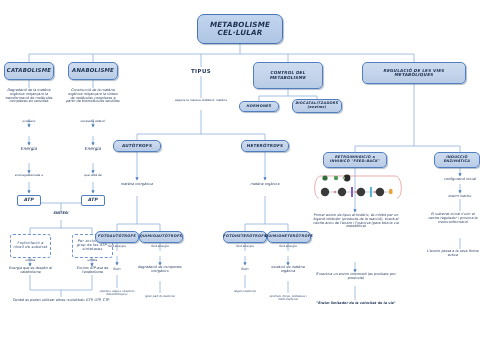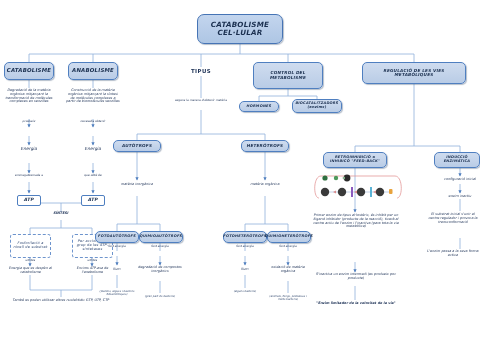--- a/index.html
+++ b/index.html
@@ -160,21 +160,21 @@
       <path d="M355,262 L355,272" marker-end="url(#arrow)"></path>
       <path d="M355,286 L355,300"></path>
       <path d="M460,168 L460,176" marker-end="url(#arrow)"></path>
       <path d="M460,184 L460,193" marker-end="url(#arrow)"></path>
       <path d="M460,199 L460,211"></path>
       <path d="M460,238 L460,249"></path>
     </g>
   </svg>
 
   <div class="node title" style="left:197px;top:14px;width:86px;height:30px;">
-    <span>CATABOLISME CEL·LULAR</span>
+    <span>METABOLISME CEL·LULAR</span>
   </div>
 
   <div class="node lvl1" style="left:4px;top:62px;width:50px;height:18px;">
     <span>CATABOLISME</span>
   </div>
   <div class="lbl small" style="left:2px;top:89px;width:54px;">Degradació de la matèria orgànica mitjançant la transformació de molècules complexes en senzilles</div>
   <div class="lbl tiny" style="left:12px;top:120px;width:34px;">produeix</div>
   <div class="lbl mid" style="left:9px;top:147px;width:40px;">Energia</div>
   <div class="lbl tiny" style="left:4px;top:174px;width:50px;">emmagatzemada a</div>
   <div class="node atp" style="left:17px;top:195px;width:24px;height:11px;">

